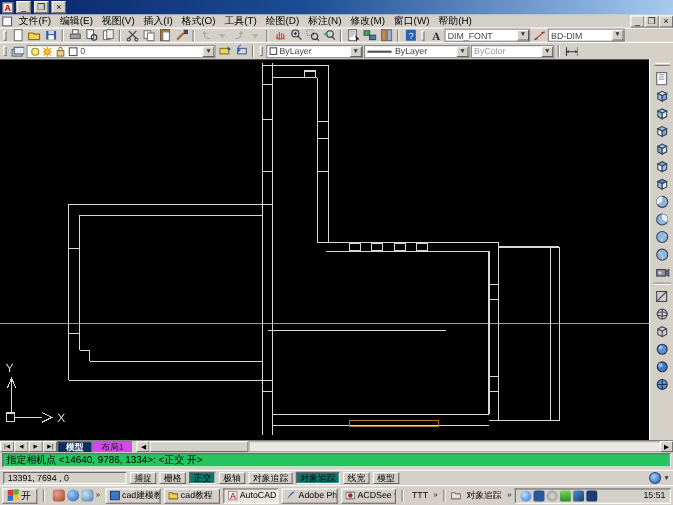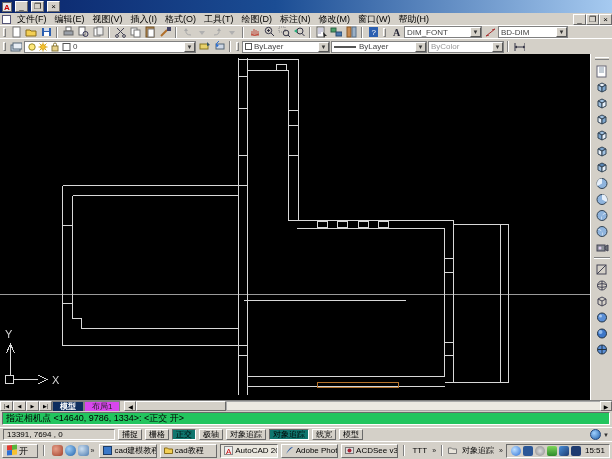--- a/index.html
+++ b/index.html
@@ -84,21 +84,21 @@
   .ql { display:flex; align-items:center; gap:2px; padding:0 2px; }
   .qli { width:11px; height:11px; border-radius:3px; }
   .chev { font-size:7px; color:#222; }
   .taskbtn { height:14px; flex:0 1 66px; min-width:0; display:flex; align-items:center; gap:2px; padding:0 3px;
              font-size:8px; white-space:nowrap; overflow:hidden; }
   .taskbtn.active { border-color:#6a6a6a #fff #fff #6a6a6a; background:#e9e6dd; }
   .tico { width:9px; height:9px; flex:0 0 auto; }
   .tb-toollabel { font-size:8px; padding:0 2px; white-space:nowrap; }
   .tray { margin-left:auto; height:14px; display:flex; align-items:center; gap:2px; padding:0 4px; }
   .trayicon { width:10px; height:10px; border-radius:2px; }
-  .clock { font-size:8px; padding-left:2px; }
+  .clock { font-size:8px; padding-left:2px;margin-left:38px; }
 </style>
 </head>
 <body>
 
 <div class="titlebar">
   <span class="app-icon">A</span>
   <span class="winbtn raised">_</span>
   <span class="winbtn raised">❐</span>
   <span class="winbtn raised">×</span>
 </div>

